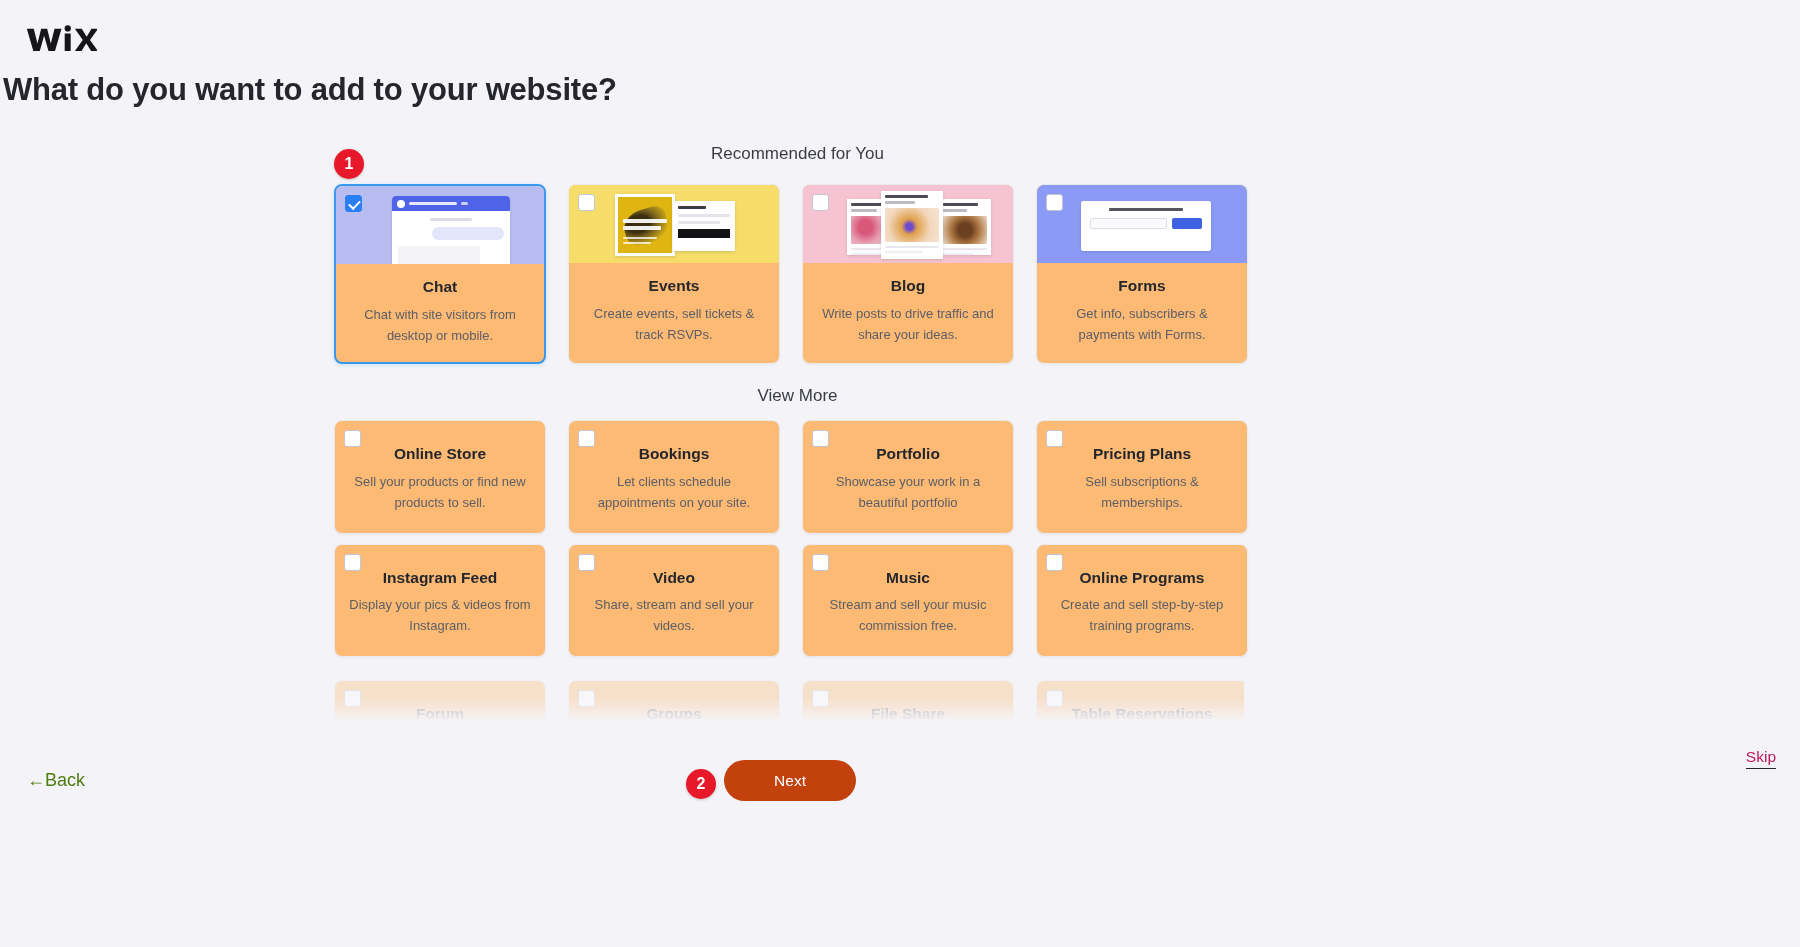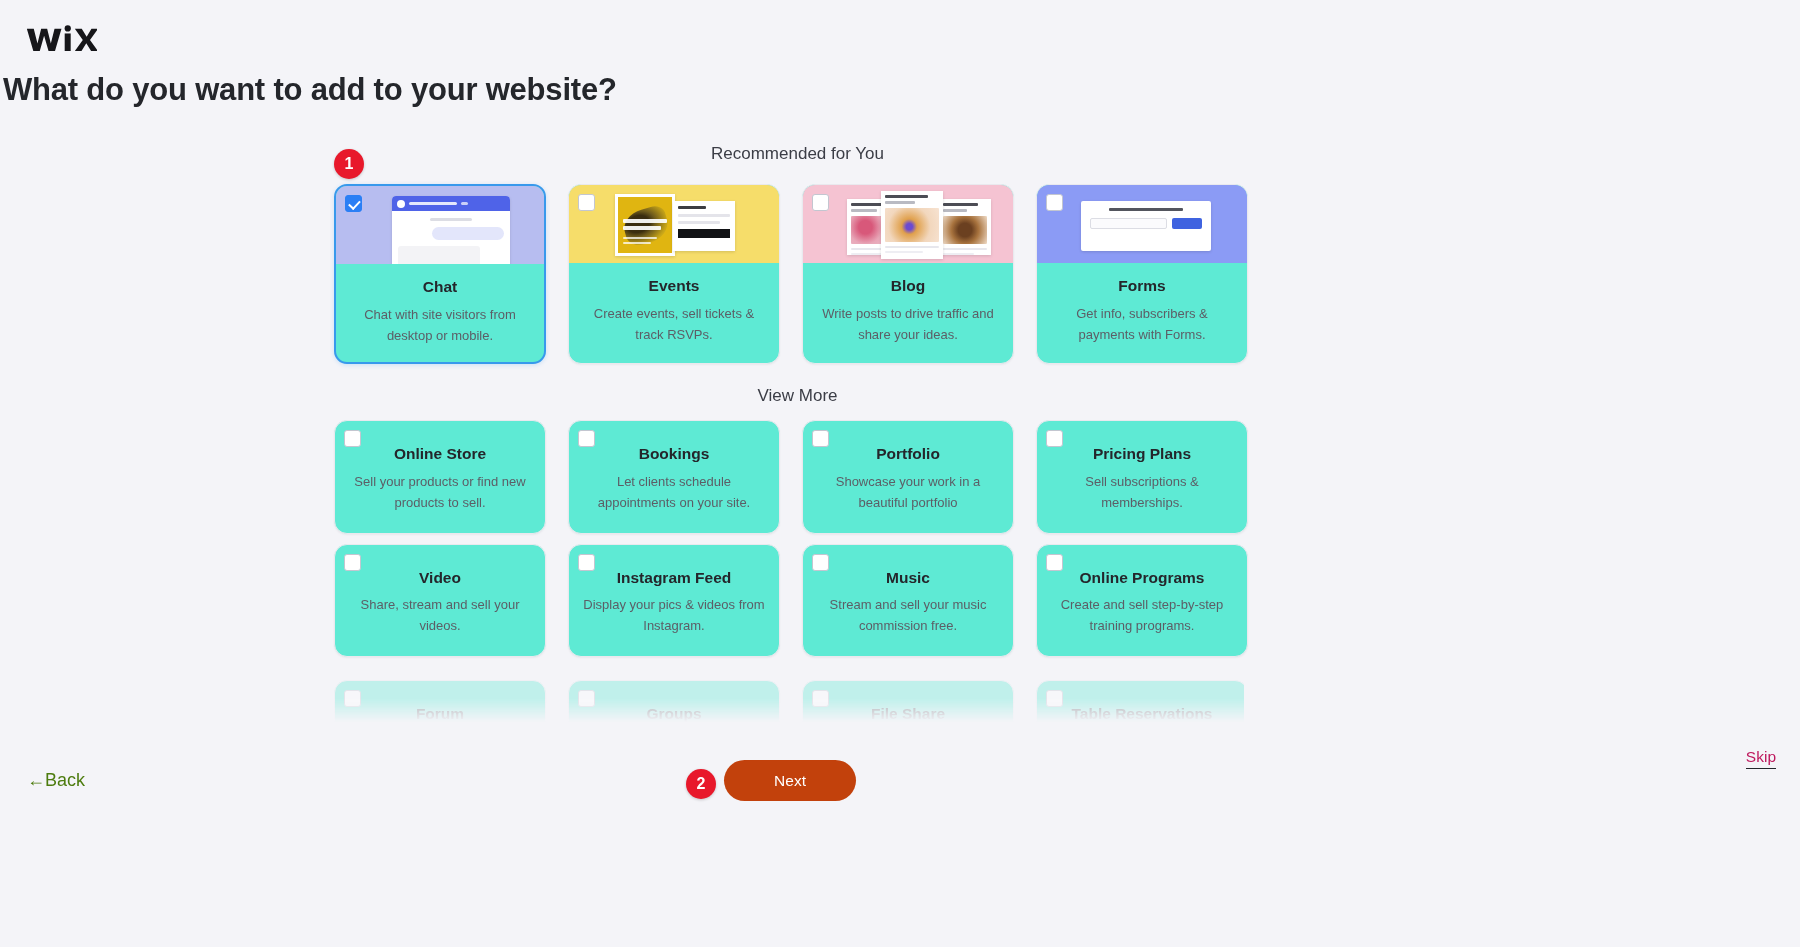--- a/index.html
+++ b/index.html
@@ -65,23 +65,23 @@
   }
   .grid.recommended { top: 184px; }
   .grid.more {
     top: 420px;
     row-gap: 10px;
   }
 
   
   .card {
     position: relative;
-    background: #5eead4;
+    background: #fdba74;
     border: 1px solid #e9e9ee;
-    border-radius: 13px;
+    border-radius: 8px;
     box-shadow: 0 1px 2px rgba(22,22,33,0.05);
     overflow: hidden;
   }
   .card.selected {
     border: 2px solid #3899ec;
     box-shadow: 0 1px 4px rgba(56,153,236,0.22);
   }
 
   
   .thumb {
@@ -453,30 +453,30 @@
     <div class="cb"></div>
     <div class="card-body">
       <div class="card-title">Pricing Plans</div>
       <div class="card-desc">Sell subscriptions &amp; memberships.</div>
     </div>
   </div>
 
   <div class="card plain">
     <div class="cb"></div>
     <div class="card-body">
+      <div class="card-title">Instagram Feed</div>
+      <div class="card-desc">Display your pics &amp; videos from Instagram.</div>
+    </div>
+  </div>
+
+  <div class="card plain">
+    <div class="cb"></div>
+    <div class="card-body">
       <div class="card-title">Video</div>
       <div class="card-desc">Share, stream and sell your videos.</div>
-    </div>
-  </div>
-
-  <div class="card plain">
-    <div class="cb"></div>
-    <div class="card-body">
-      <div class="card-title">Instagram Feed</div>
-      <div class="card-desc">Display your pics &amp; videos from Instagram.</div>
     </div>
   </div>
 
   <div class="card plain">
     <div class="cb"></div>
     <div class="card-body">
       <div class="card-title">Music</div>
       <div class="card-desc">Stream and sell your music commission free.</div>
     </div>
   </div>

